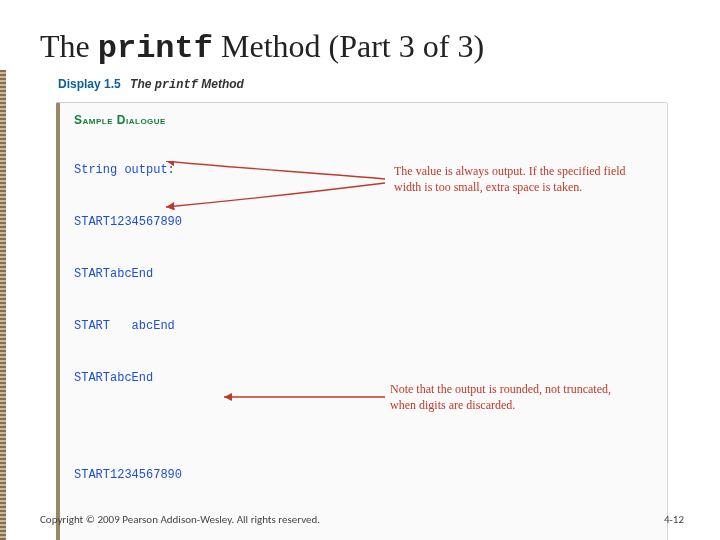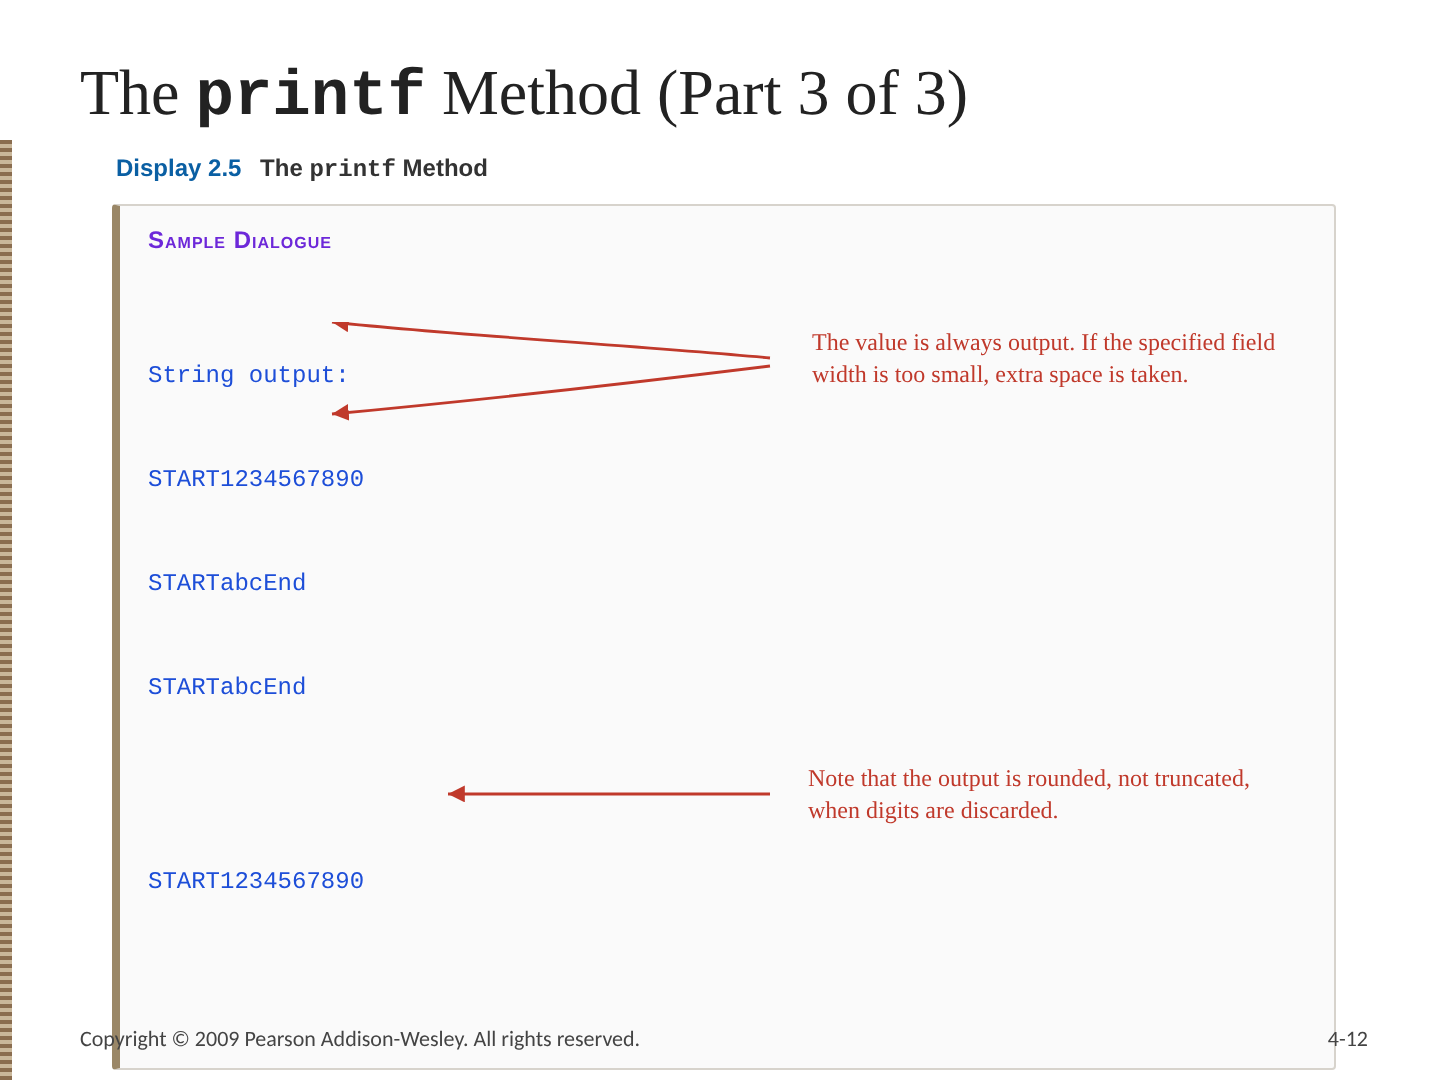--- a/index.html
+++ b/index.html
@@ -40,39 +40,39 @@
   .figure {
     margin-left: 16px;
     position: relative;
   }
   .display-label {
     font-family: Arial, Helvetica, sans-serif;
     font-size: 12px;
     margin: 6px 0 10px 2px;
   }
   .display-num { color: #0a5fa3; font-weight: bold; }
-  .display-title { color: #333; font-weight: bold; margin-left: 6px; }
+  .display-title { color: #333; font-weight: bold; margin-left: 6px; font-style: italic; }
   .display-title .mono { font-family: "Courier New", monospace; font-weight: bold; }
   .panel {
     background: #fafafa;
     border: 1px solid #d7d3cc;
     border-left: 4px solid #9a8767;
     border-radius: 2px;
     padding: 10px 14px 14px 14px;
     width: 612px;
     position: relative;
   }
   .panel-heading {
     font-family: Arial, Helvetica, sans-serif;
     font-variant: small-caps;
     letter-spacing: 0.5px;
-    color: #6d28d9;
+    color: #15803d;
     font-weight: bold;
     font-size: 12px;
-    margin-bottom: 18px;
+    margin-bottom: 0;
   }
   .output {
     font-family: "Lucida Console", "Courier New", monospace;
     font-size: 12px;
     line-height: 1.45;
     color: #1d4ed8;
     white-space: pre;
   }
   .section-gap { height: 10px; }
   .annotation {
@@ -104,62 +104,63 @@
 
 <div class="slide">
   <div class="left-stripe"></div>
 
   <h1 class="title">
     <span>The </span><span class="code">printf</span><span> Method (Part 3 of 3)</span>
   </h1>
 
   <div class="figure">
     <div class="display-label">
-      <span class="display-num">Display 2.5</span>
+      <span class="display-num">Display 1.5</span>
       <span class="display-title">
         <span>The </span><span class="mono">printf</span><span> Method</span>
       </span>
     </div>
 
     <div class="panel">
       <div class="panel-heading">Sample Dialogue</div>
 
       <div class="output">
         <div>String output:</div>
         <div>START1234567890</div>
         <div>STARTabcEnd</div>
+        <div>START   abcEnd</div>
         <div>STARTabcEnd</div>
       </div>
       <div class="section-gap"></div>
       <div class="output">
         <div>START1234567890</div>
         
         
       </div>
 
       <svg class="arrow" style="left:100px; top:58px;" width="230" height="50">
         <defs>
             <marker id="ah1" markerWidth="8" markerHeight="8" refX="6" refY="3" orient="auto">
               <path d="M0,0 L6,3 L0,6 Z" fill="#c0392b"></path>
             </marker>
           </defs>
         <path d="M225,18 C160,12 60,6 6,0" stroke="#c0392b" stroke-width="1.4" fill="none" marker-end="url(#ah1)"></path>
         <path d="M225,22 C160,30 70,40 6,46" stroke="#c0392b" stroke-width="1.4" fill="none" marker-end="url(#ah1)"></path>
       </svg>
-      <div class="annotation" style="left:346px; top:60px;">The value is always output. If the specified field width is too small, extra space is taken.</div>
+      <div class="annotation" style="left:334px; top:60px;">The value is always output. If the specified field width is too small, extra space is taken.</div>
 
       <svg class="arrow" style="left:160px; top:282px;" width="170" height="24">
         <defs>
             <marker id="ah2" markerWidth="8" markerHeight="8" refX="6" refY="3" orient="auto">
               <path d="M0,0 L6,3 L0,6 Z" fill="#c0392b"></path>
             </marker>
           </defs>
         <path d="M165,12 C110,12 50,12 4,12" stroke="#c0392b" stroke-width="1.4" fill="none" marker-end="url(#ah2)"></path>
       </svg>
-      <div class="annotation" style="left:344px; top:278px;">Note that the output is rounded, not truncated, when digits are discarded.</div>
+      <div class="annotation" style="left:330px; top:278px;">Note that the output is rounded, not truncated, when digits are discarded.</div>
     </div>
   </div>
 
   <div class="footer">
     <span>Copyright © 2009 Pearson Addison-Wesley. All rights reserved.</span>
     <span>4-12</span>
   </div>
 </div>
 
 </body></html>

